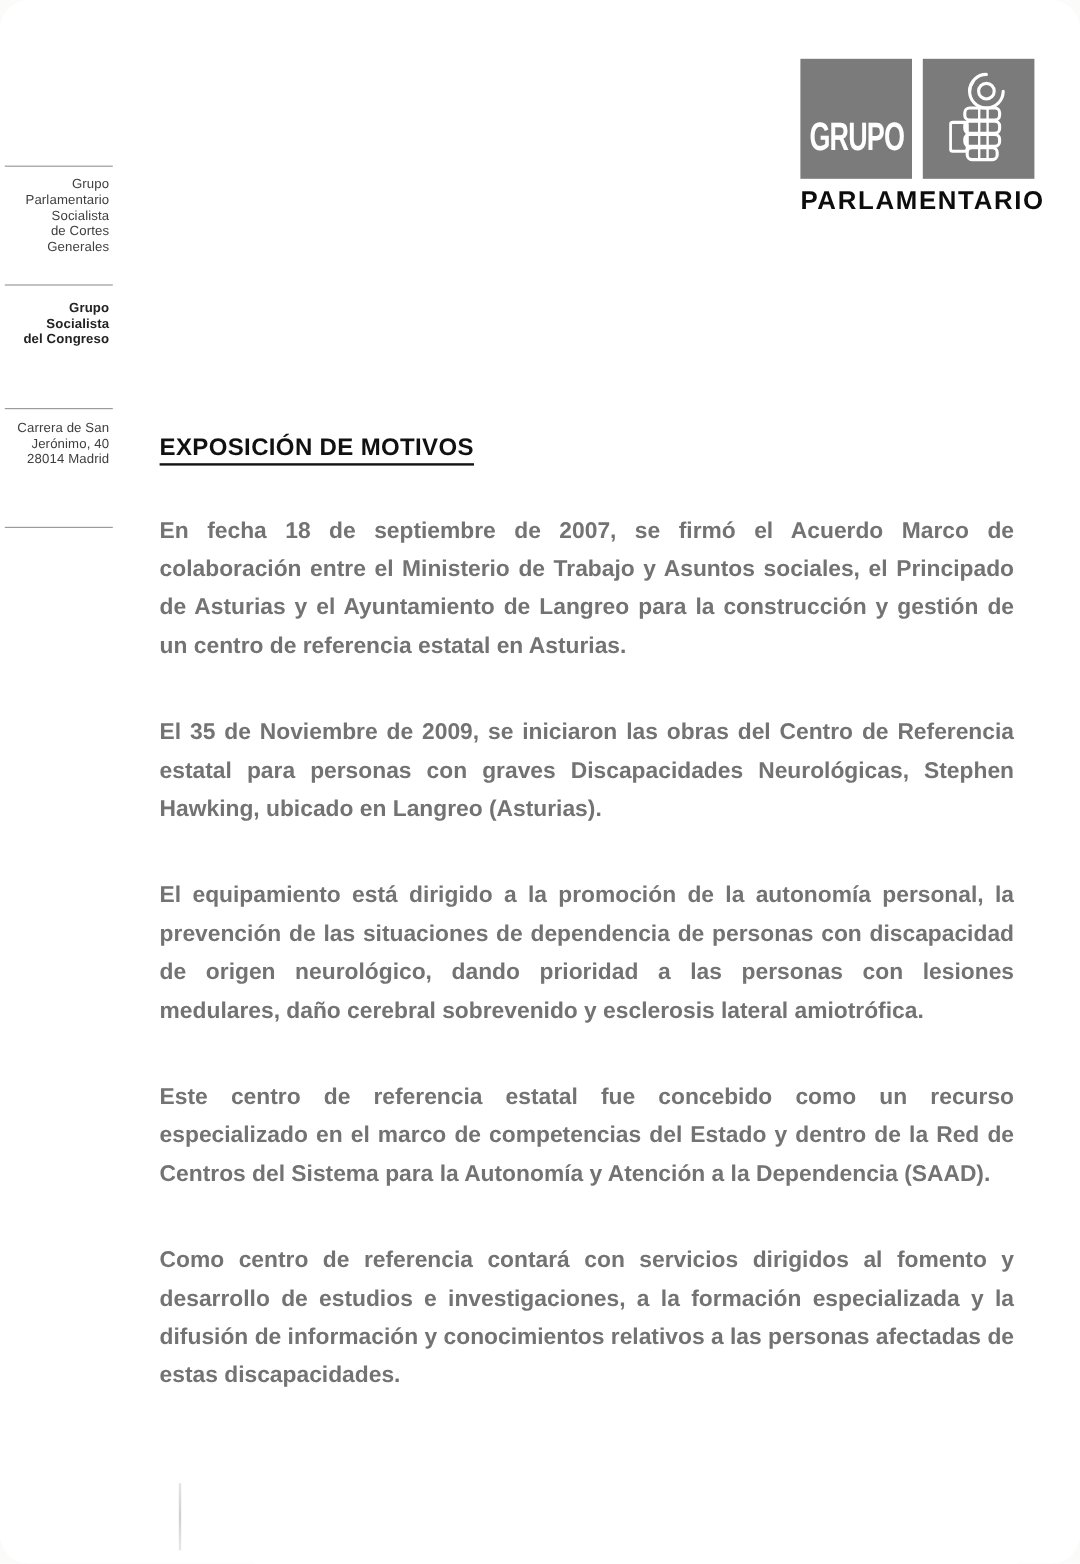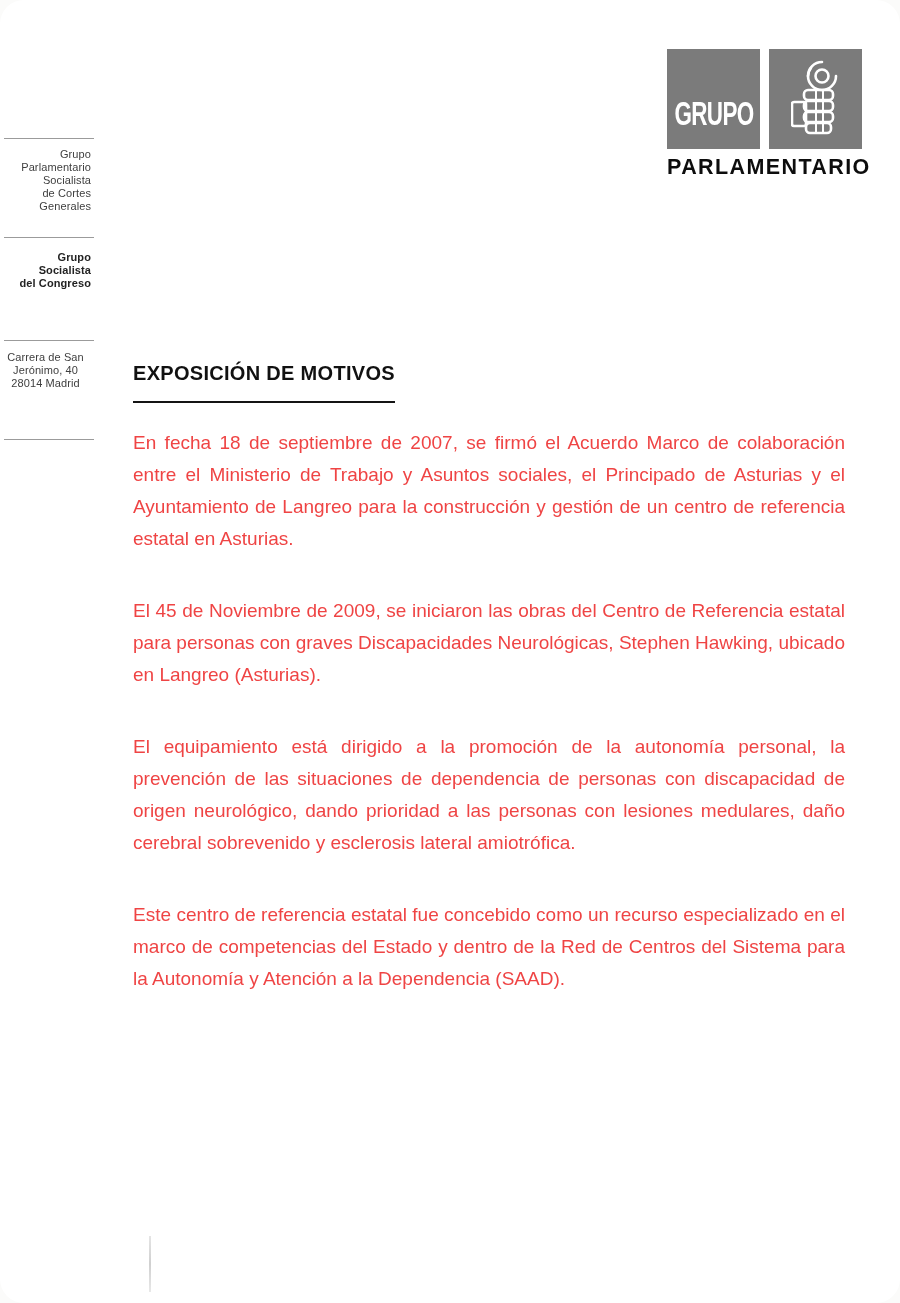--- a/index.html
+++ b/index.html
@@ -36,30 +36,30 @@
     position:absolute; left:0; width:91px; text-align:right;
     white-space:pre-line; font-size:11px; line-height:13px;
     color:#3e3e3e; letter-spacing:0.1px;
   }
   .side-block.bold { font-weight:bold; color:#232323; }
   .rule-1 { top:138px; }
   .blk-1  { top:148px; }
   .rule-2 { top:237px; }
   .blk-2  { top:251px; }
   .rule-3 { top:340px; }
-  .blk-3  { top:351px;text-align:center; }
+  .blk-3  { top:351px; }
   .rule-4 { top:439px; }
 
   
   .main { position:absolute; left:133px; top:362px; width:712px; }
   .heading { font-size:20px; font-weight:bold; letter-spacing:0.3px; margin-bottom:42px; color:#111; }
-  .heading span { border-bottom:2.5px solid #141414; padding-bottom:17px; }
+  .heading span { border-bottom:2.5px solid #141414; padding-bottom:2px; }
   .para {
     font-size:19px; line-height:32px; text-align:justify; text-justify:inter-word;
-    margin-bottom:40px; color:#ef4444;
+    margin-bottom:40px; color:#737373;font-weight:bold;
   }
 
   
   .fold-mark {
     position:absolute; left:149px; top:1236px; width:2px; height:56px;
     background:linear-gradient(#cfcfcf, #a9a9a9, #d6d6d6); opacity:0.55;
   }
 </style>
 </head>
 <body>
@@ -106,20 +106,21 @@
 Jerónimo, 40
 28014 Madrid</div>
     <div class="rule rule-4"></div>
   </div>
 
   <div class="main">
     <div class="heading">
       <span>EXPOSICIÓN DE MOTIVOS</span>
     </div>
     <p class="para">En fecha 18 de septiembre de 2007, se firmó el Acuerdo Marco de colaboración entre el Ministerio de Trabajo y Asuntos sociales, el Principado de Asturias y el Ayuntamiento de Langreo para la construcción y gestión de un centro de referencia estatal en Asturias.</p>
-    <p class="para">El 45 de Noviembre de 2009, se iniciaron las obras del Centro de Referencia estatal para personas con graves Discapacidades Neurológicas, Stephen Hawking, ubicado en Langreo (Asturias).</p>
+    <p class="para">El 35 de Noviembre de 2009, se iniciaron las obras del Centro de Referencia estatal para personas con graves Discapacidades Neurológicas, Stephen Hawking, ubicado en Langreo (Asturias).</p>
     <p class="para">El equipamiento está dirigido a la promoción de la autonomía personal, la prevención de las situaciones de dependencia de personas con discapacidad de origen neurológico, dando prioridad a las personas con lesiones medulares, daño cerebral sobrevenido y esclerosis lateral amiotrófica.</p>
     <p class="para">Este centro de referencia estatal fue concebido como un recurso especializado en el marco de competencias del Estado y dentro de la Red de Centros del Sistema para la Autonomía y Atención a la Dependencia (SAAD).</p>
+    <p class="para">Como centro de referencia contará con servicios dirigidos al fomento y desarrollo de estudios e investigaciones, a la formación especializada y la difusión de información y conocimientos relativos a las personas afectadas de estas discapacidades.</p>
   </div>
 
   <div class="fold-mark"></div>
 
 </div>
 
 </body></html>

